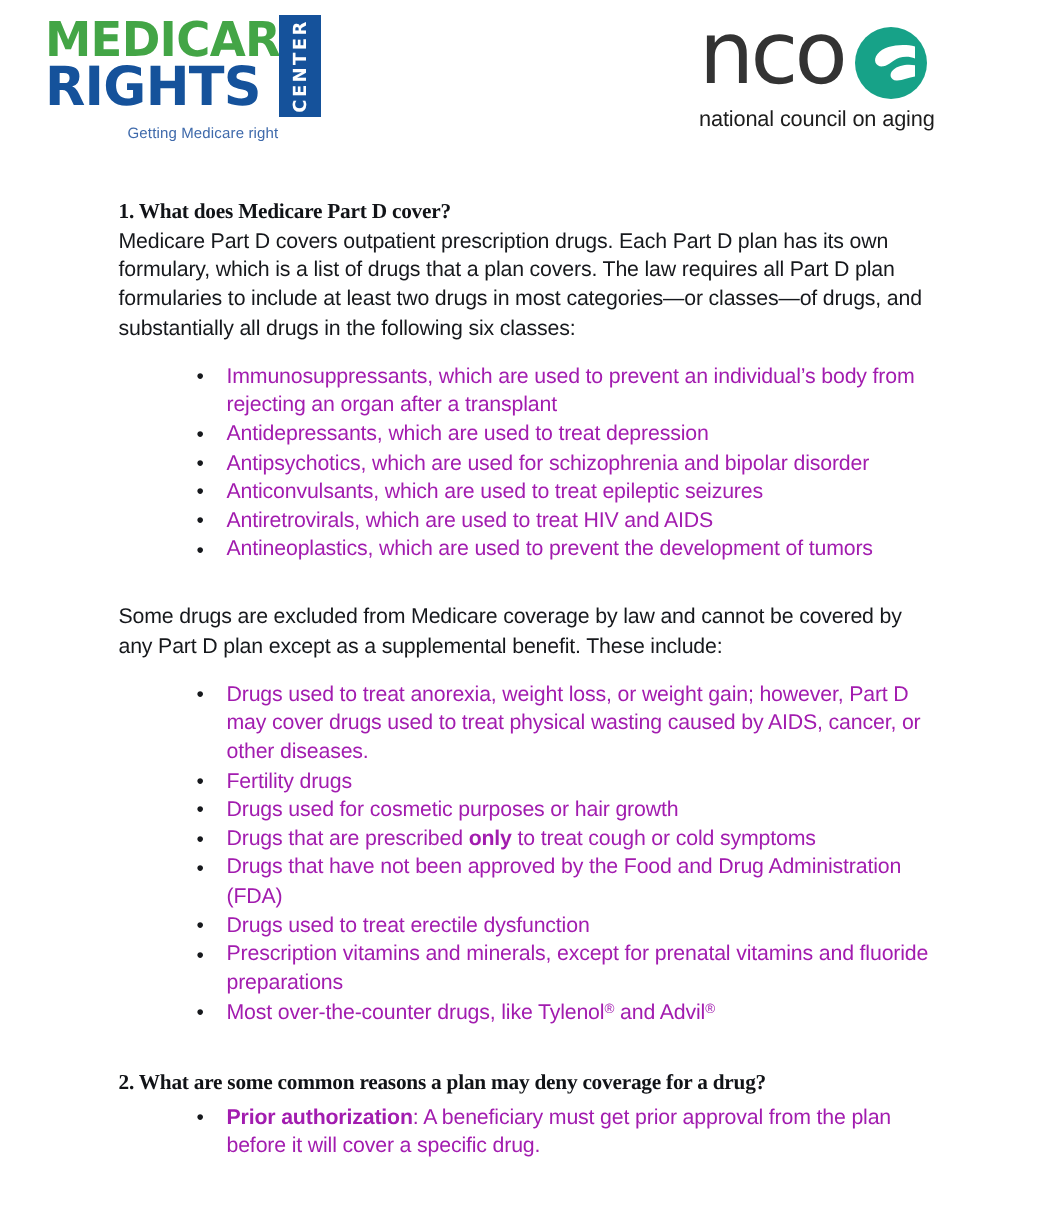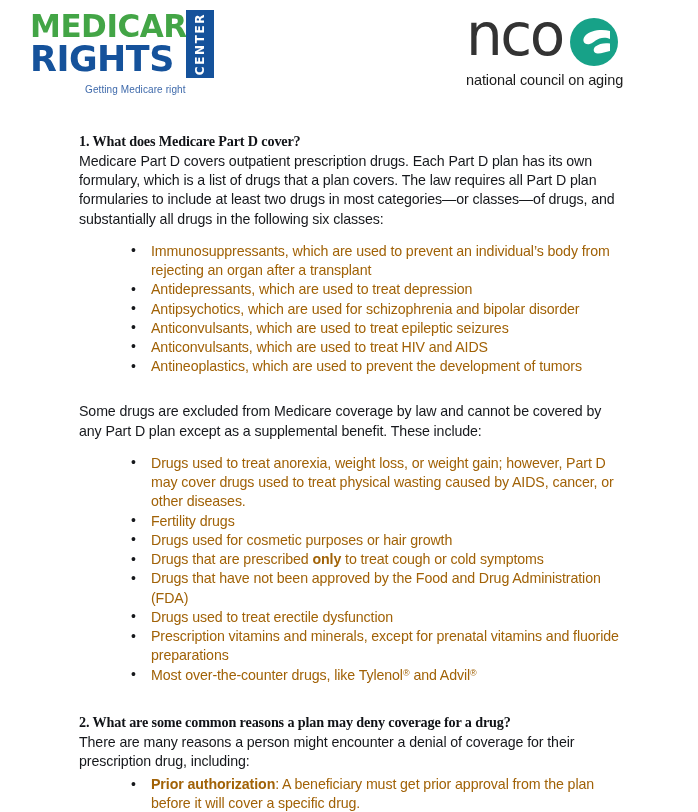--- a/index.html
+++ b/index.html
@@ -180,21 +180,21 @@
     padding: 0 0 0 52px;
   }
   ul.bullets.tight { margin-top: 4px; }
   ul.bullets li {
     position: relative;
     font-size: 14.2px;
     line-height: 1.355;
     letter-spacing: -0.1px;
     padding-left: 20px;
     margin-bottom: 0px;
-    color: #a16207;
+    color: #a21caf;
   }
   ul.bullets li::before {
     content: "\2022";
     position: absolute;
     left: 0;
     top: -0.5px;
     font-size: 14px;
     color: #16181c;
   }
   .b { font-weight: 700; }
@@ -243,21 +243,21 @@
 
   <div class="qa-block">
     <p class="q-head">1. What does Medicare Part D cover?</p>
     <p class="para">Medicare Part D covers outpatient prescription drugs. Each Part D plan has its own formulary, which is a list of drugs that a plan covers. The law requires all Part D plan formularies to include at least two drugs in most categories—or classes—of drugs, and substantially all drugs in the following six classes:</p>
 
     <ul class="bullets">
       <li>Immunosuppressants, which are used to prevent an individual’s body from rejecting an organ after a transplant</li>
       <li>Antidepressants, which are used to treat depression</li>
       <li>Antipsychotics, which are used for schizophrenia and bipolar disorder</li>
       <li>Anticonvulsants, which are used to treat epileptic seizures</li>
-      <li>Anticonvulsants, which are used to treat HIV and AIDS</li>
+      <li>Antiretrovirals, which are used to treat HIV and AIDS</li>
       <li>Antineoplastics, which are used to prevent the development of tumors</li>
     </ul>
 
     <p class="para spaced">Some drugs are excluded from Medicare coverage by law and cannot be covered by any Part D plan except as a supplemental benefit. These include:</p>
 
     <ul class="bullets">
       <li>Drugs used to treat anorexia, weight loss, or weight gain; however, Part D may cover drugs used to treat physical wasting caused by AIDS, cancer, or other diseases.</li>
       <li>Fertility drugs</li>
       <li>Drugs used for cosmetic purposes or hair growth</li>
       <li><span>Drugs that are prescribed </span><span class="b">only</span><span> to treat cough or cold symptoms</span></li>
@@ -265,20 +265,19 @@
       <li>Drugs used to treat erectile dysfunction</li>
       <li>Prescription vitamins and minerals, except for prenatal vitamins and fluoride preparations</li>
       <li><span>Most over-the-counter drugs, like Tylenol</span><sup class="reg">®</sup><span> and Advil</span><sup class="reg">®</sup></li>
     </ul>
   </div>
 
   <div class="gap-2"></div>
 
   <div class="qa-block">
     <p class="q-head">2. What are some common reasons a plan may deny coverage for a drug?</p>
-    <p class="para">There are many reasons a person might encounter a denial of coverage for their prescription drug, including:</p>
 
     <ul class="bullets tight">
       <li><span class="b">Prior authorization</span><span>: A beneficiary must get prior approval from the plan before it will cover a specific drug.</span></li>
     </ul>
   </div>
 
 </div>
 
 </body></html>

